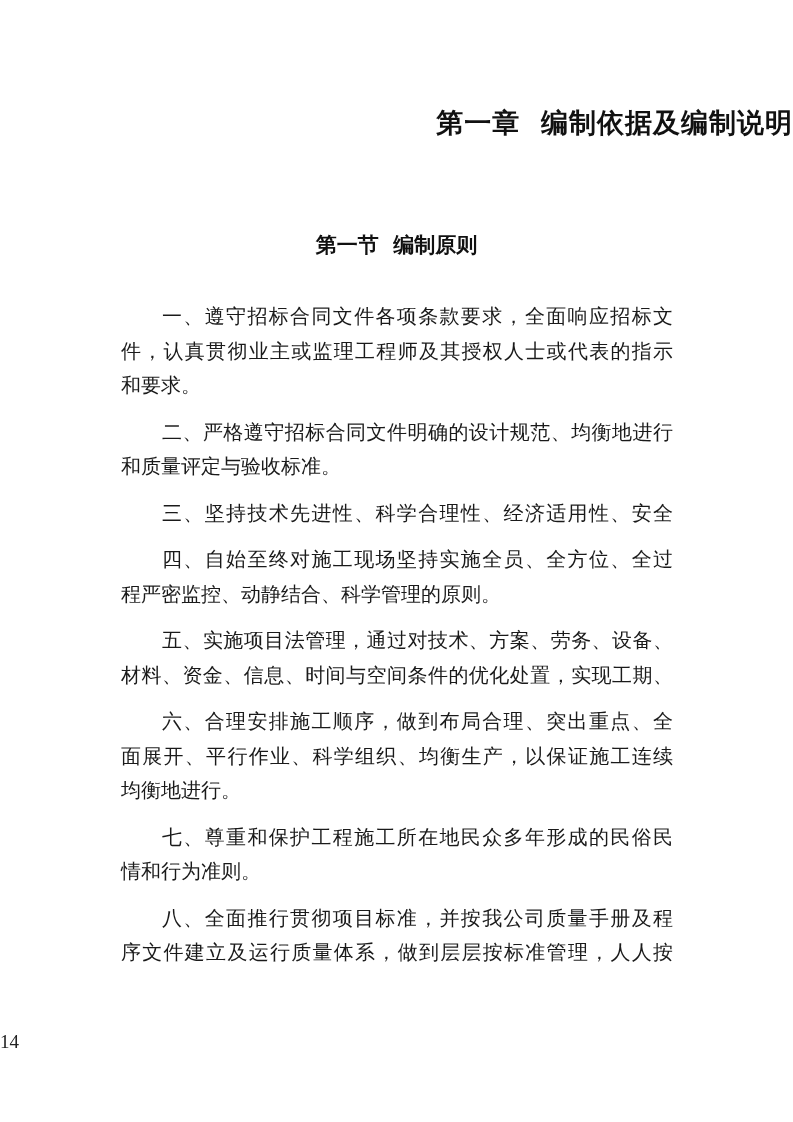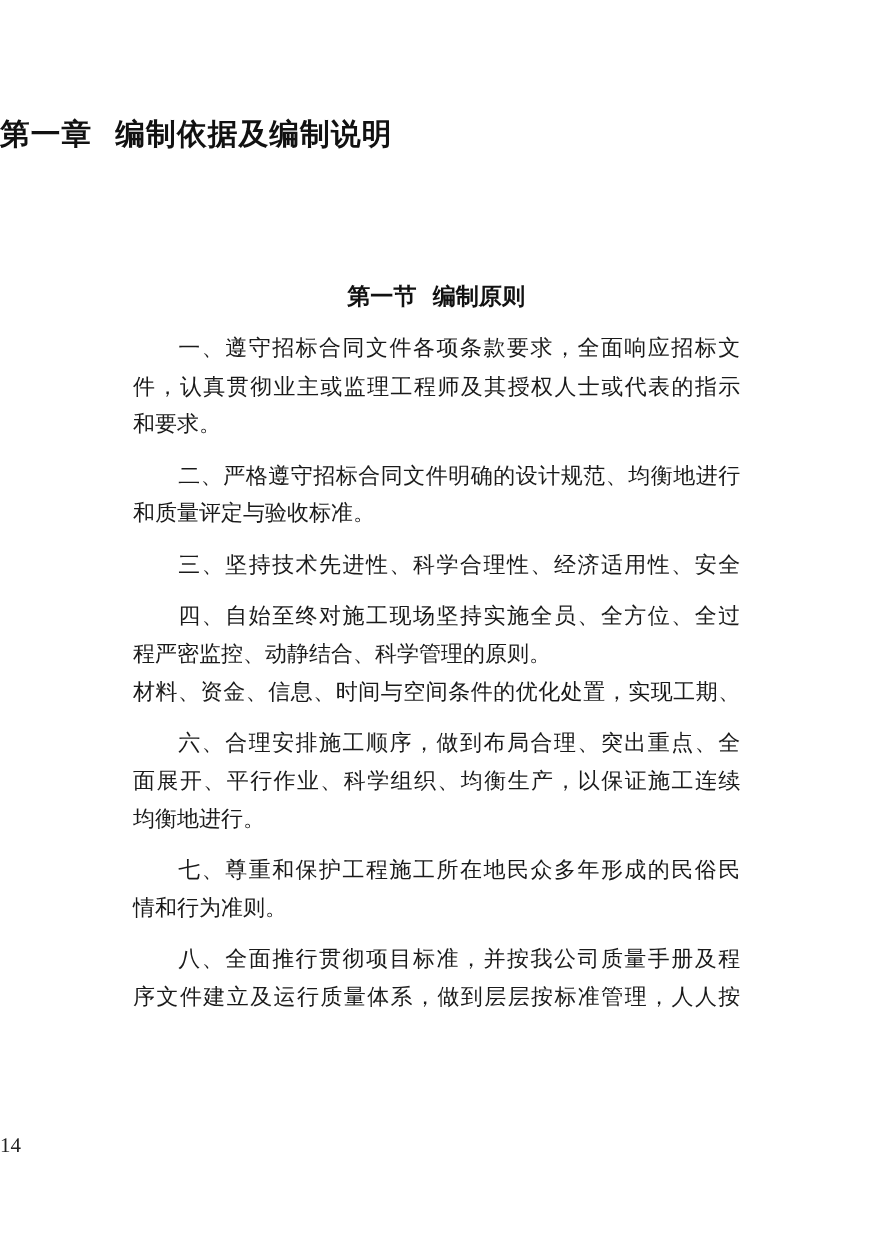--- a/index.html
+++ b/index.html
@@ -20,42 +20,41 @@
       left: 0; top: 0;
       width: 793px;
       height: 1122px;
       background: #ffffff;
     }
     .chapter-title {
       position: absolute;
       left: 0;
       width: 793px;
       top: 104px;
-      text-align: left;
+      text-align: right;
       font-family: "DejaVu Sans", "Liberation Sans", sans-serif;
       font-weight: bold;
       font-size: 27px;
       line-height: 38px;
       letter-spacing: 1px;
       white-space: pre;
       color: #111;
     }
     .section-title {
       position: absolute;
       left: 0;
       width: 793px;
       top: 230px;
       text-align: center;
       font-family: "DejaVu Sans", "Liberation Sans", sans-serif;
       font-weight: bold;
       font-size: 21px;
       line-height: 30px;
       white-space: pre;
       color: #111;
-      margin-top: 24px;
     }
     .body-text {
       position: absolute;
       left: 121px;
       top: 287px;
       width: 552px;
     }
     .line {
       display: block;
       height: 34.5px;
@@ -110,20 +109,21 @@
     <div>
       <span class="line indent">三、坚持技术先进性、科学合理性、经济适用性、安全</span>
     </div>
 
     <div>
       <span class="line indent">四、自始至终对施工现场坚持实施全员、全方位、全过</span>
       <span class="line last">程严密监控、动静结合、科学管理的原则。</span>
     </div>
 
     <div>
+      <span class="line indent">五、实施项目法管理，通过对技术、方案、劳务、设备、</span>
       <span class="line">材料、资金、信息、时间与空间条件的优化处置，实现工期、</span>
     </div>
 
     <div>
       <span class="line indent">六、合理安排施工顺序，做到布局合理、突出重点、全</span>
       <span class="line">面展开、平行作业、科学组织、均衡生产，以保证施工连续</span>
       <span class="line last">均衡地进行。</span>
     </div>
 
     <div>

